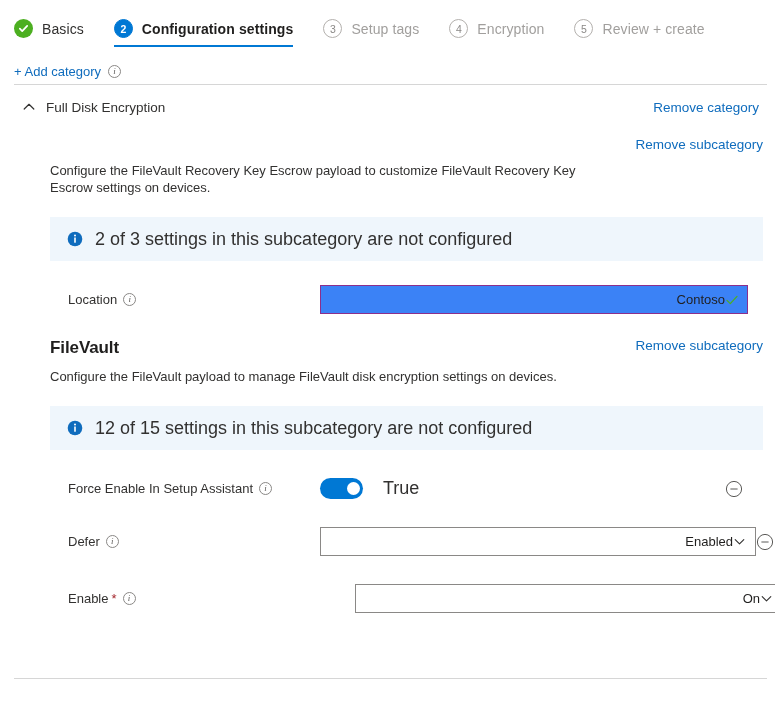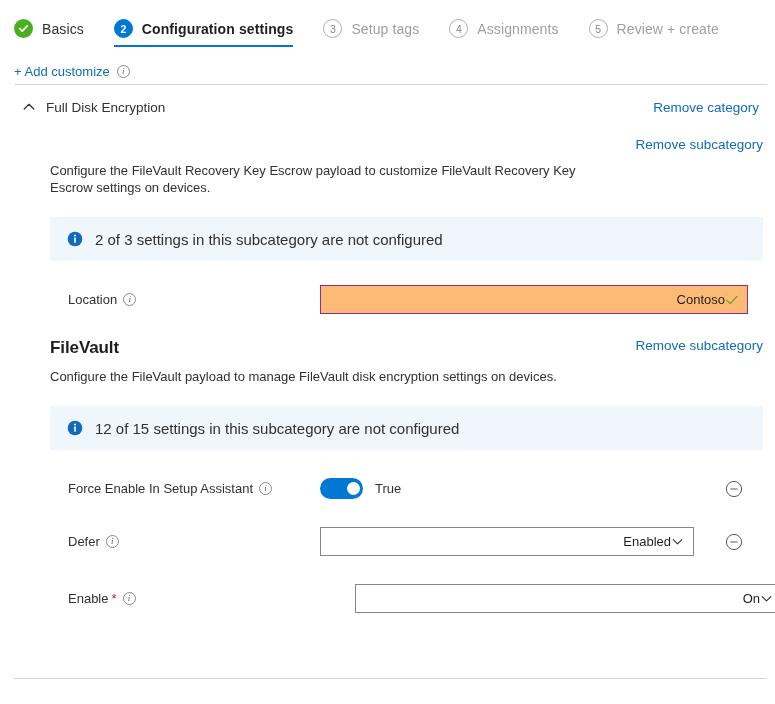--- a/index.html
+++ b/index.html
@@ -164,21 +164,21 @@
   .banner {
     background: #eff6fc;
     margin-top: 21px;
     height: 44px;
     display: flex;
     align-items: center;
     padding-left: 17px;
     gap: 12px;
   }
   .banner-icon { flex: none; width: 16px; height: 16px; }
-  .banner-text { font-size: 15px; color: #323130; }
+  .banner-text { font-size: 18px; color: #323130; }
 
   
   .setting-row {
     display: flex;
     align-items: center;
     min-height: 33px;
     margin-top: 18px;
     padding-left: 18px;
     text-align: right;
   }
@@ -196,21 +196,21 @@
   .ctrl-area {
     flex: 1 1 auto;
     display: flex;
     align-items: center;
   }
 
   
   .txt-input {
     height: 29px;
     border: 1px solid #8b2f8b;
-    background: #fdba74;
+    background: #3b82f6;
     display: flex;
     align-items: center;
     padding: 0 8px 0 9px;
     font-size: 13px;
     color: #201f1e;
   }
   .txt-input .val { flex: 1 1 auto; }
   .check-ok { flex: none; width: 14px; height: 14px; }
 
   
@@ -238,21 +238,21 @@
     cursor: pointer;
     flex: none;
   }
   .toggle .knob {
     position: absolute;
     top: 4px; left: 27px;
     width: 13px; height: 13px;
     border-radius: 50%;
     background: #fff;
   }
-  .toggle-text { font-size: 13px; color: #323130; }
+  .toggle-text { font-size: 18px; color: #323130; margin-left: 8px; }
 
   
   .minus-btn {
     width: 18px; height: 18px;
     flex: none;
     cursor: pointer;
     margin-left: auto;
     margin-right: 20px;
   }
 
@@ -283,32 +283,32 @@
     <span class="wiz-label">Configuration settings</span>
   </div>
 
   <div class="wiz-tab">
     <span class="wiz-badge num">3</span>
     <span class="wiz-label">Setup tags</span>
   </div>
 
   <div class="wiz-tab">
     <span class="wiz-badge num">4</span>
-    <span class="wiz-label">Assignments</span>
+    <span class="wiz-label">Encryption</span>
   </div>
 
   <div class="wiz-tab">
     <span class="wiz-badge num">5</span>
     <span class="wiz-label">Review + create</span>
   </div>
 
 </div>
 
 <div class="add-settings-row">
-  <span class="add-settings-link">+ Add customize</span>
+  <span class="add-settings-link">+ Add category</span>
   <span class="info-i">i</span>
 </div>
 
 <div class="hr"></div>
 
 <div class="category-row">
   <span class="chev">
     <svg width="14" height="14" viewBox="0 0 14 14">
         <path d="M2.2 9 L7 4.3 L11.8 9" stroke="#323130" stroke-width="1.2" fill="none" stroke-linecap="round" stroke-linejoin="round"></path>
       </svg>
@@ -396,21 +396,21 @@
       </span>
     </span>
   </div>
 
   <div class="setting-row" style="margin-top:20px;">
     <span class="setting-label">
       <span>Defer</span>
       <span class="info-i">i</span>
     </span>
     <span class="ctrl-area">
-      <span class="dd" style="width:374px;">
+      <span class="dd" style="width:436px;">
         <span class="val">Enabled</span>
         <span class="chev-dn">
           <svg width="13" height="13" viewBox="0 0 13 13">
               <path d="M2.2 4.6 L6.5 8.9 L10.8 4.6" stroke="#323130" stroke-width="1.1" fill="none" stroke-linecap="round" stroke-linejoin="round"></path>
             </svg>
         </span>
       </span>
       <span class="minus-btn">
         <svg width="18" height="18" viewBox="0 0 18 18">
             <circle cx="9" cy="9" r="7.6" fill="none" stroke="#5b5a58" stroke-width="1"></circle>

